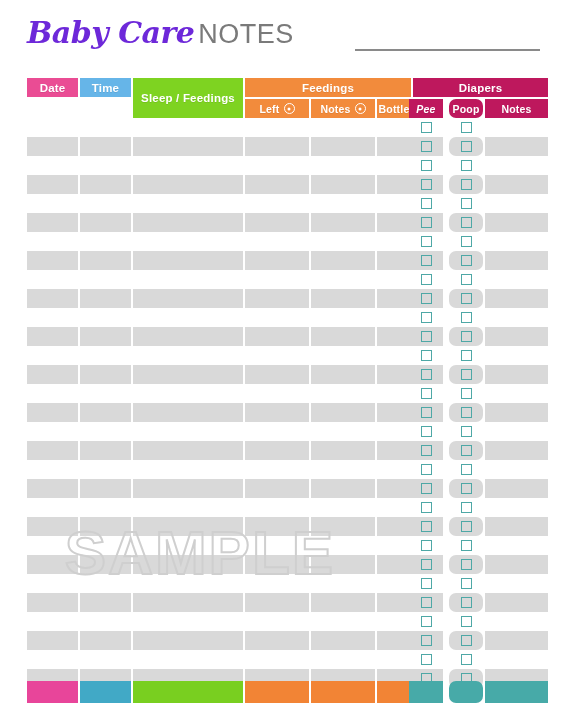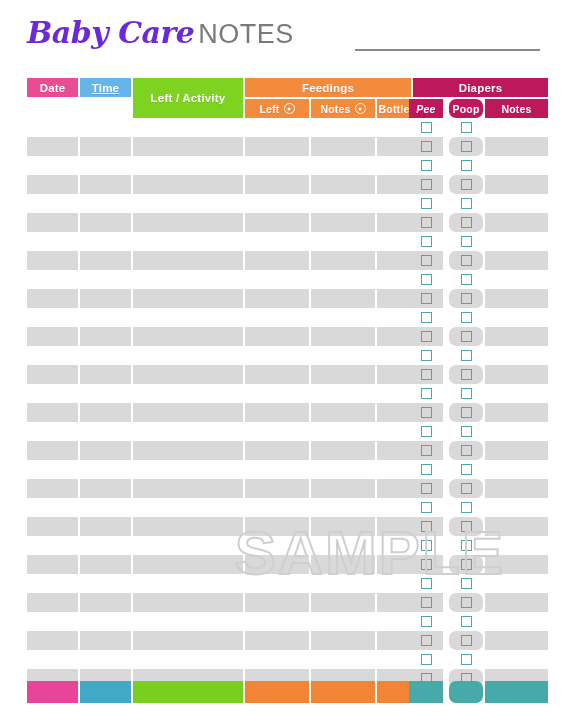--- a/index.html
+++ b/index.html
@@ -80,21 +80,21 @@
   }
   .cb{
     width:11px;height:11px;
     border:1.6px solid #4ea8a6;
     background:transparent;
     box-sizing:border-box;
   }
 
   
   .col-date   {left:0px;   width:51px;}
-  .col-time   {left:53px;  width:51px;text-decoration:underline;}
+  .col-time   {left:53px;  width:51px;}
   .col-sleep  {left:106px; width:110px;}
   .col-left   {left:218px; width:64px;}
   .col-right  {left:284px; width:64px;}
   .col-bottle {left:350px; width:34px;}
   .col-pee    {left:382px; width:34px;font-style:italic;}
   .col-poop   {left:422px; width:34px;border-radius:7px;}
   .col-notes  {left:458px; width:63px;}
 
   
   .col-feedgrp {left:218px; width:166px;}
@@ -122,21 +122,21 @@
 
   
   .footer{
     position:absolute;left:27px;top:681px;width:521px;height:22px;
   }
   .footer .cell{height:22px;}
 
   
   .watermark{
     position:absolute;left:0;top:520px;width:570px;height:70px;
-    display:flex;align-items:center;justify-content:flex-end;
+    display:flex;align-items:center;justify-content:flex-start;
     pointer-events:none;
   }
   .watermark svg{display:block;}
   .wm-text{
     font-family:"Liberation Sans Narrow","Liberation Sans",sans-serif;
     font-size:62px;
     font-weight:bold;
     letter-spacing:2px;
     fill:none;
     stroke:#cfcfcf;
@@ -151,21 +151,21 @@
     <span class="script">Baby Care</span><span class="notes">NOTES</span>
   </div>
   <div class="headrule"></div>
 </div>
 
 <div class="table">
 
   <div class="row grouprow">
     <div class="cell hdr c-pink col-date">Date</div>
     <div class="cell hdr c-blue col-time">Time</div>
-    <div class="cell hdr c-green col-sleep" style="height:40px;">Left / Activity</div>
+    <div class="cell hdr c-green col-sleep" style="height:40px;">Sleep / Feedings</div>
     <div class="cell hdr c-orange col-feedgrp">Feedings</div>
     <div class="cell hdr c-teal col-diapgrp">Diapers</div>
   </div>
 
   <div class="spacer"></div>
 
   <div class="row subrow">
     <div class="cell hdr sm c-orange col-left">
       <span>Left</span>
         <span class="tgl"></span>

